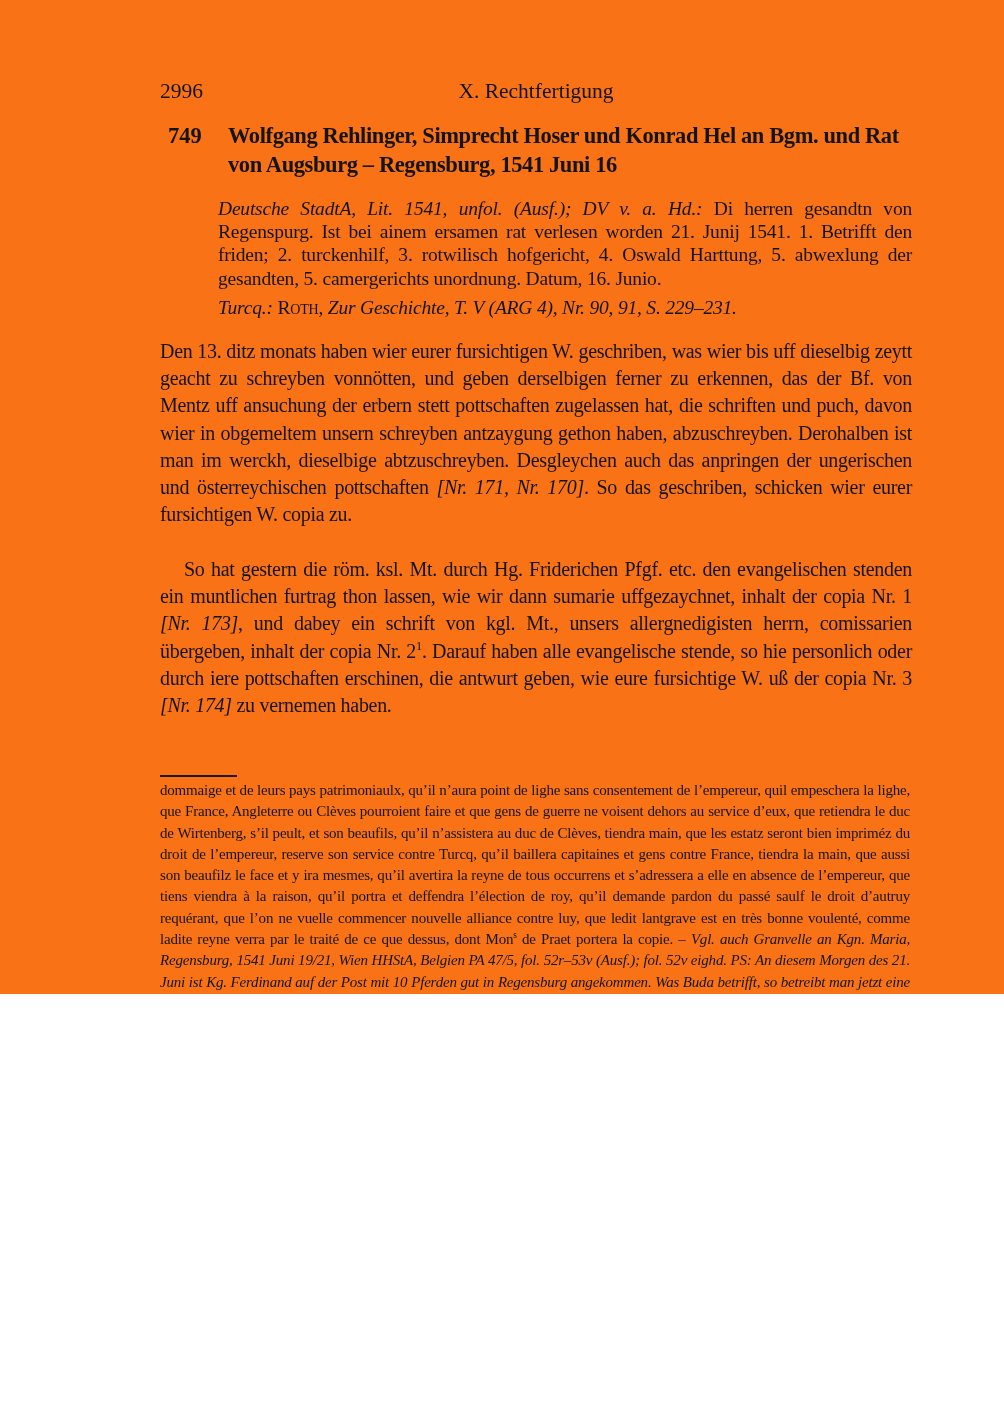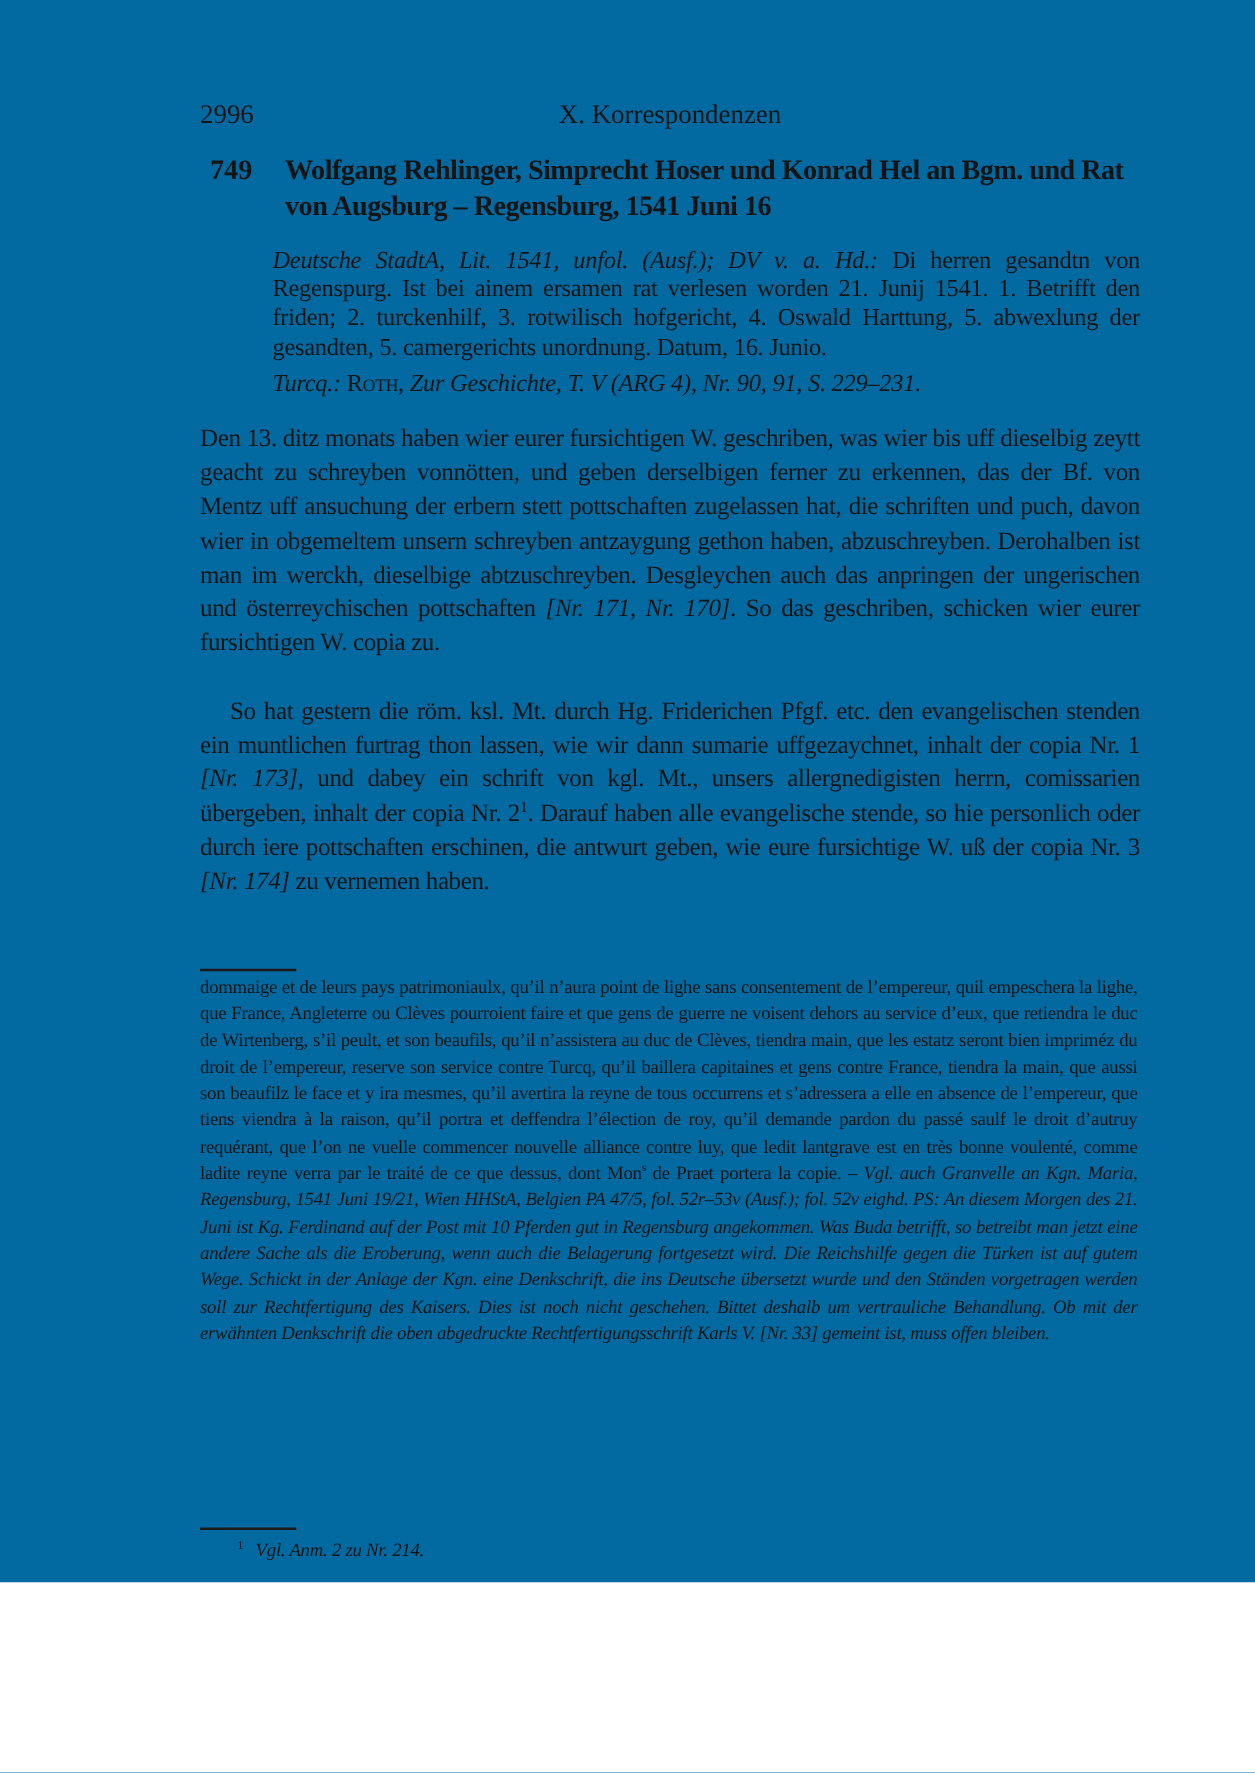--- a/index.html
+++ b/index.html
@@ -1,20 +1,20 @@
 <!DOCTYPE html>
 <html><head>
 <meta charset="utf-8">
 <style>
   html, body { margin:0; padding:0; background:#ffffff; }
   .page {
     position:relative;
     width:1004px;
-    height:1266px;
-    background:#0369a1;
+    height:994px;
+    background:#f97316;
     font-family:"Liberation Serif", serif;
     color:#141414;
     overflow:hidden;
   }
   .running-header {
     position:absolute;
     top:79px; left:160px; width:752px;
     font-size:21.5px; line-height:24px;
   }
   .pagenum { position:absolute; left:0; top:0; }
@@ -71,21 +71,21 @@
     font-size:0.62em; vertical-align:super; line-height:0;
   }
 </style>
 </head>
 <body>
 
 <div class="page">
 
   <header class="running-header">
     <span class="pagenum">2996</span>
-    <span class="running-title">X. Korrespondenzen</span>
+    <span class="running-title">X. Rechtfertigung</span>
   </header>
 
   <section class="entry-heading">
     <span class="entry-number">749</span>
     <h1 class="entry-title">Wolfgang Rehlinger, Simprecht Hoser und Konrad Hel an Bgm. und Rat von Augsburg – Regensburg, 1541 Juni 16</h1>
   </section>
 
   <p class="source-note"><span class="it">Deutsche StadtA, Lit. 1541, unfol. (Ausf.); DV v. a. Hd.:</span><span> Di herren gesandtn von Regenspurg. Ist bei ainem ersamen rat verlesen worden 21. Junij 1541. 1. Betrifft den friden; 2. turckenhilf, 3. rotwilisch hofgericht, 4. Oswald Harttung, 5. abwexlung der gesandten, 5. camergerichts unordnung. Datum, 16. Junio.</span></p>
 
   <p class="excerpt-line"><span class="it">Turcq.:</span> <span class="sc">Roth</span><span class="it">, Zur Geschichte, T. V (ARG 4), Nr. 90, 91, S. 229–231.</span></p>

